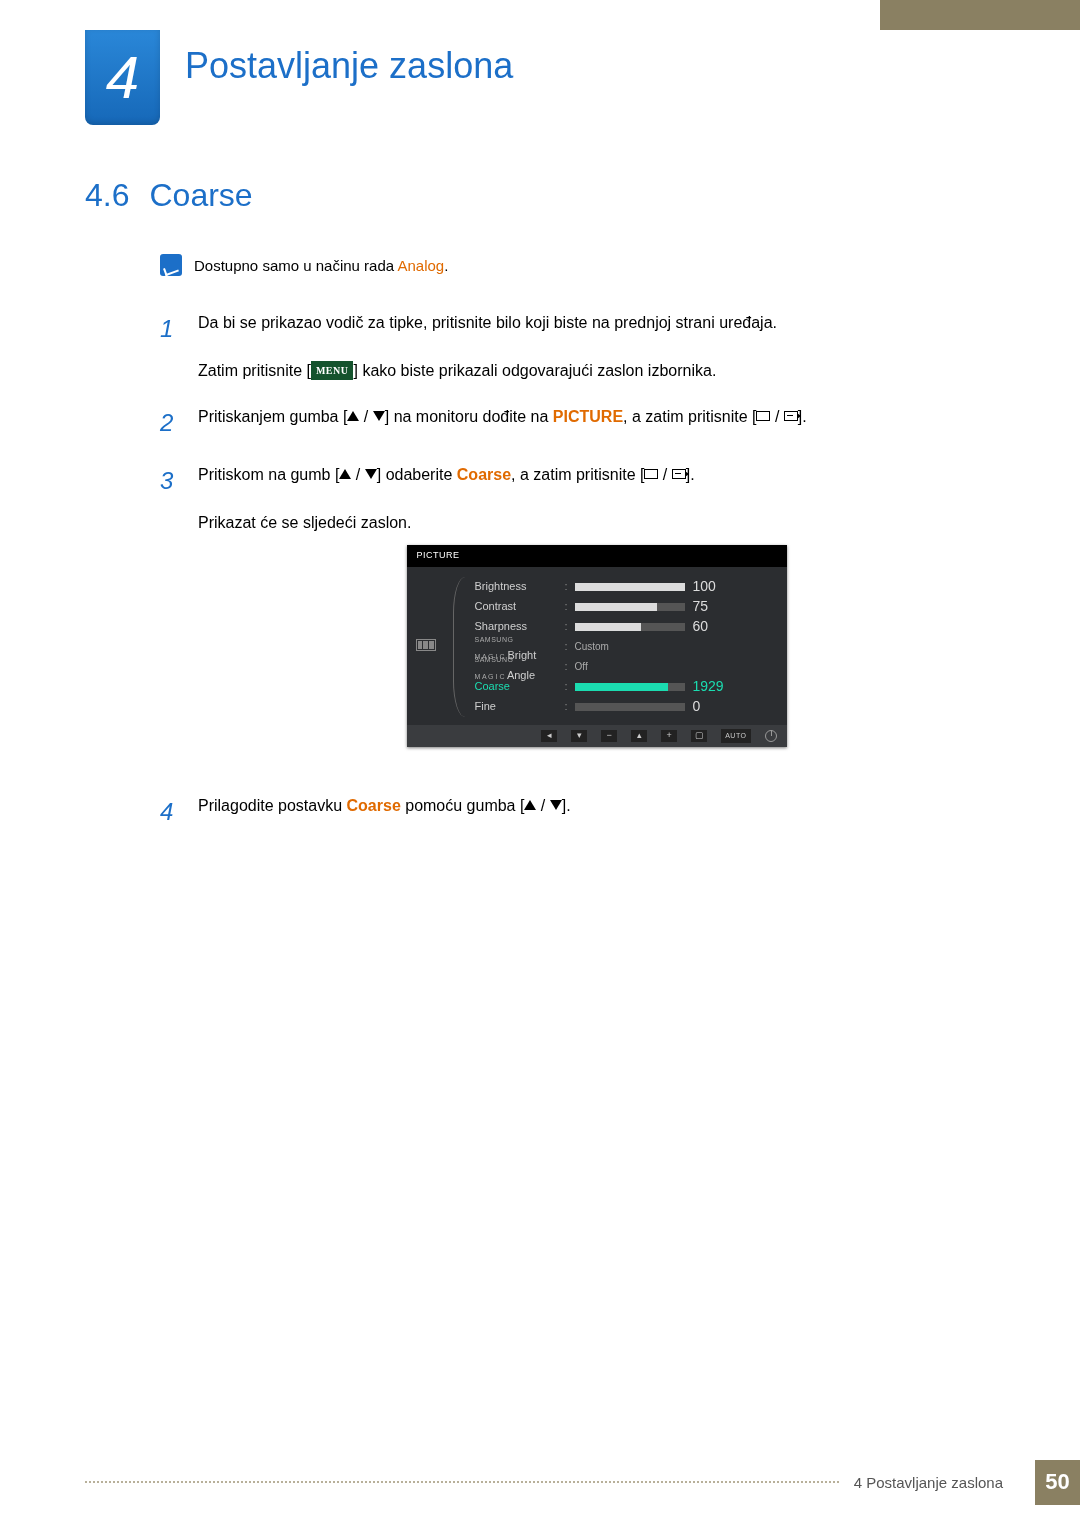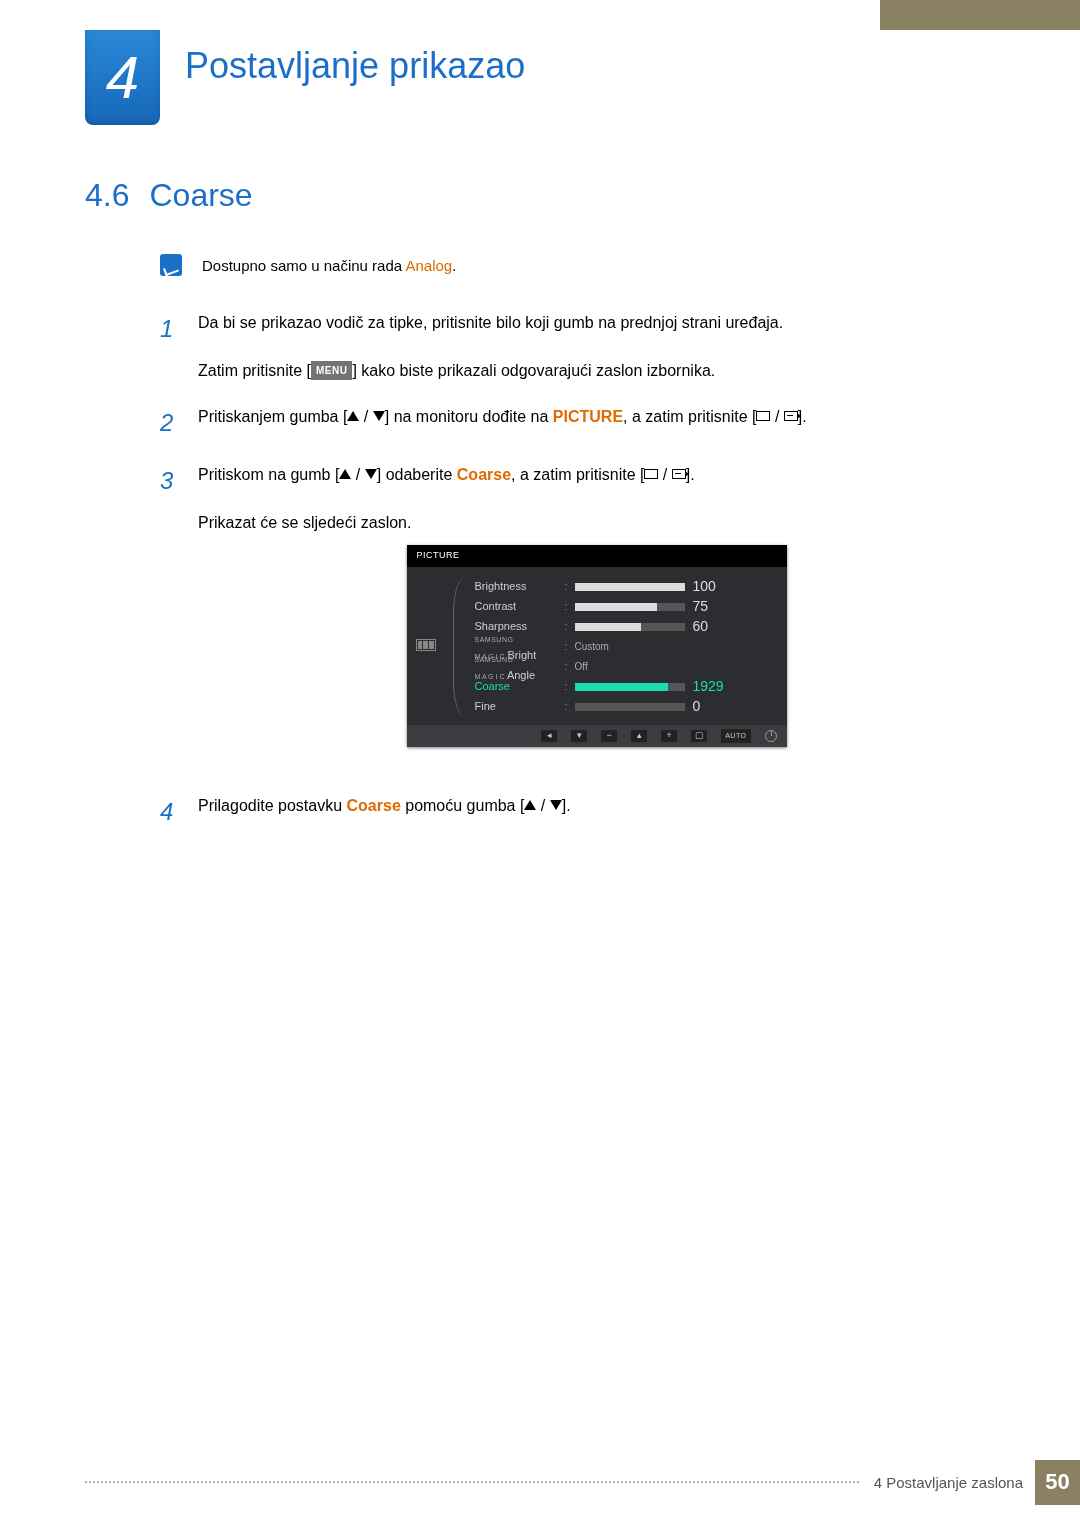--- a/index.html
+++ b/index.html
@@ -54,21 +54,21 @@
   }
   .intro {
     font-size: 16px;
     color: #111;
     margin-left: 75px;
     margin-bottom: 20px;
   }
   .note-row {
     display: flex;
     align-items: center;
-    gap: 20px;
+    gap: 12px;
     margin-left: 75px;
     margin-bottom: 35px;
     font-size: 15px;
   }
   .note-icon {
     width: 22px; height: 22px;
     background: #1c6fc8;
     border-radius: 3px;
     position: relative;
     flex-shrink: 0;
@@ -107,27 +107,28 @@
     color: #1c6fc8;
     font-style: italic;
     font-size: 24px;
     font-weight: 300;
     width: 20px;
     flex-shrink: 0;
   }
   .step-body { flex: 1; }
   .kbd-menu {
     display: inline-block;
-    background: #737373;
+    background: #14532d;
     color: #fff;
     font-size: 10px;
     font-weight: bold;
     padding: 2px 5px;
     vertical-align: 2px;
     letter-spacing: 0.5px;
+    font-family: Liberation Serif, serif;
   }
   .tri-up {
     display: inline-block;
     width: 0; height: 0;
     border-left: 6px solid transparent;
     border-right: 6px solid transparent;
     border-bottom: 10px solid #000;
     vertical-align: 1px;
   }
   .tri-down {
@@ -279,32 +280,32 @@
     font-size: 15px;
     color: #555;
     margin-right: 12px;
   }
   .footer-page {
     width: 45px; height: 45px;
     background: #8a8062;
     color: #fff;
     font-size: 22px;
     font-weight: bold;
-    display: flex; align-items: center; justify-content: center;
+    display: flex; align-items: center; justify-content: center; margin-left: 20px;
   }
 </style>
 </head>
 <body>
 
 <div class="top-bar"></div>
 
 <div class="chapter-badge">
   <span>4</span>
 </div>
-<h1 class="chapter-title">Postavljanje prikazao</h1>
+<h1 class="chapter-title">Postavljanje zaslona</h1>
 
 <div class="content">
 
   <div class="section-head">
     <span>4.6</span>
     <span>Coarse</span>
   </div>
 
 
   <div class="note-row">
@@ -312,21 +313,21 @@
     <span>
       <span>Dostupno samo u načinu rada </span><span class="highlight-orange">Analog</span><span>.</span>
     </span>
   </div>
 
 
   <ol class="steps">
     <li>
       <span class="step-num">1</span>
       <div class="step-body">
-        <span>Da bi se prikazao vodič za tipke, pritisnite bilo koji gumb na prednjoj strani uređaja.</span><br><br>
+        <span>Da bi se prikazao vodič za tipke, pritisnite bilo koji biste na prednjoj strani uređaja.</span><br><br>
         <span>Zatim pritisnite [</span><span class="kbd-menu">MENU</span><span>] kako biste prikazali odgovarajući zaslon izbornika.</span>
       </div>
     </li>
     <li>
       <span class="step-num">2</span>
       <div class="step-body">
         <span>Pritiskanjem gumba [</span><span class="tri-up"></span> / <span class="tri-down"></span><span>] na monitoru dođite na </span><span class="highlight-orange-bold">PICTURE</span><span>, a zatim pritisnite [</span><span class="icon-source"></span> / <span class="icon-enter"></span><span>].</span>
       </div>
     </li>
     <li>

